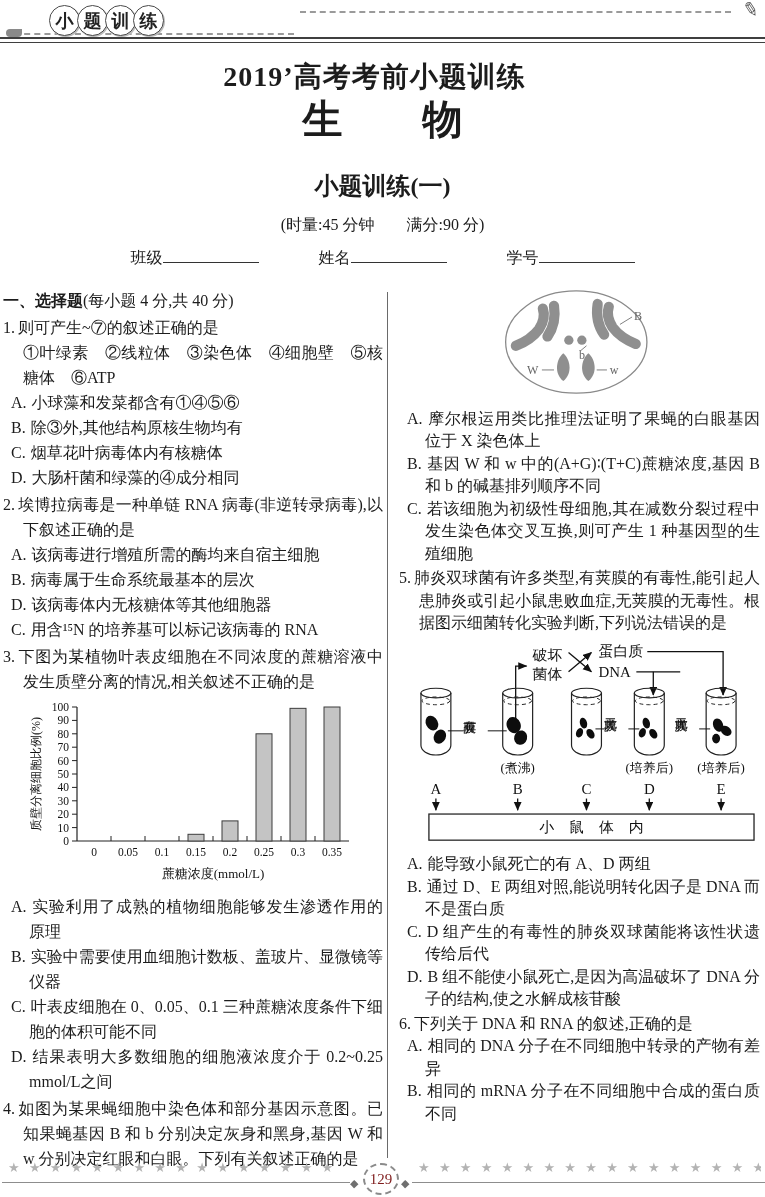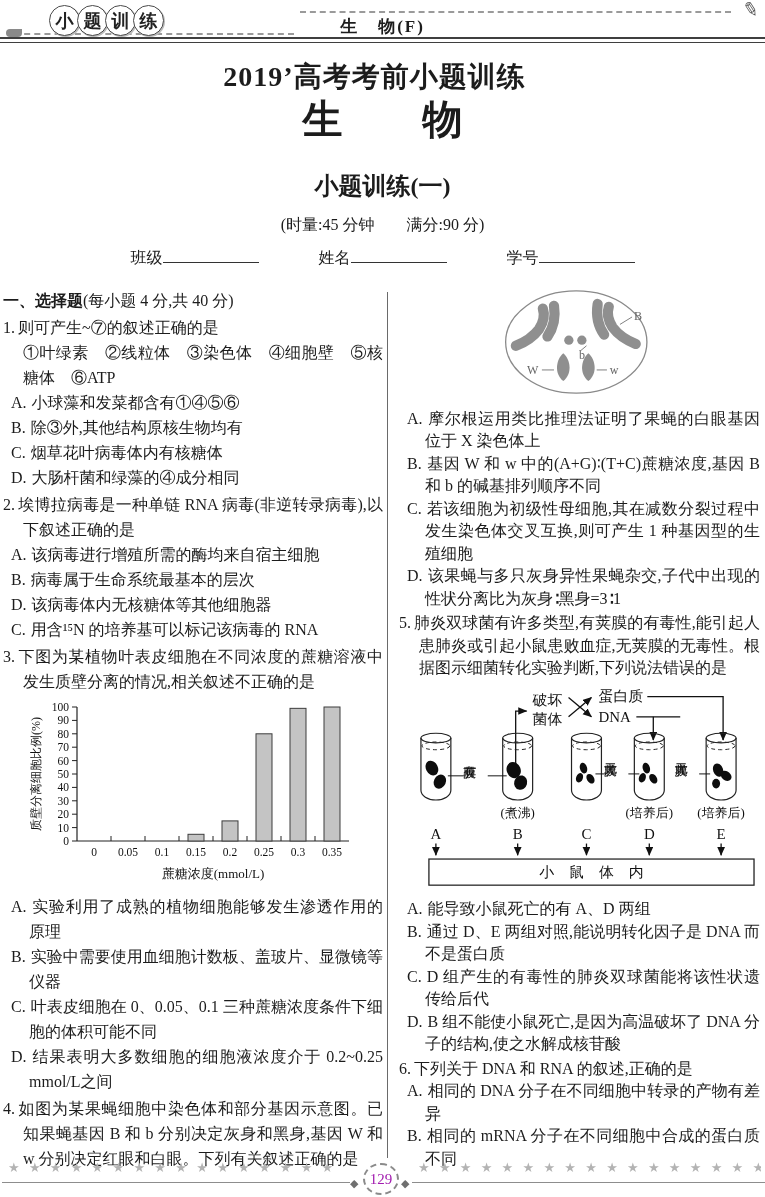--- a/index.html
+++ b/index.html
@@ -52,38 +52,37 @@
   .stars{position:absolute;top:0;font-size:13px;color:#b3b3b3;letter-spacing:3px;white-space:nowrap;overflow:hidden;}
   .stars-l{left:8px;width:332px;}
   .stars-r{left:418px;right:4px;text-align:right;}
   .fline{position:absolute;top:22px;border-top:1.5px solid #8d8d8d;}
   .fline-l{left:2px;width:348px;}
   .fline-r{left:412px;right:0;}
   .fdiamond{position:absolute;top:17px;font-size:11px;color:#6f6f6f;}
   .fd-l{left:350px;}
   .fd-r{left:401px;}
   .pnum-circle{position:absolute;left:363px;top:3px;width:32px;height:28px;border:2px dashed #8a8a8a;
-       border-radius:50%;display:flex;align-items:center;justify-content:center;font-size:15px;color:#a21caf;background:#fff;}
+       border-radius:50%;display:flex;align-items:center;justify-content:center;font-size:15px;color:#7f1d1d;background:#fff;}
 </style>
 </head>
 <body>
 
 <div class="page">
 
   <div class="hdr">
     <div class="hdr-dash-top"></div>
     <div class="hdr-dash-low"></div>
     <div class="pencil-tip"></div>
     <div class="logo">
       <span class="logo-circle">小</span>
       <span class="logo-circle">题</span>
       <span class="logo-circle">训</span>
       <span class="logo-circle">练</span>
     </div>
-    <div class="hdr-subject">生　物(F)</div>
     <div class="pencil">✎</div>
     <div class="rule"></div>
   </div>
 
   <div class="mh1">2019’高考考前小题训练</div>
   <div class="mh2">生　　物</div>
   <div class="mh3">小题训练(一)</div>
   <div class="mh-meta">(时量:45 分钟　　满分:90 分)</div>
   <div class="fields">
     <span class="field"><span>班级</span><span class="blank"></span></span>
@@ -207,21 +206,20 @@
           <text x="28" y="92">W</text>
           <text x="117" y="92">w</text>
         </g>
       </svg>
     </div>
 
     <div class="q">
       <div class="opt"><span class="olabel">A.</span><span>摩尔根运用类比推理法证明了果蝇的白眼基因位于 X 染色体上</span></div>
       <div class="opt"><span class="olabel">B.</span><span>基因 W 和 w 中的(A+G)∶(T+C)蔗糖浓度,基因 B 和 b 的碱基排列顺序不同</span></div>
       <div class="opt"><span class="olabel">C.</span><span>若该细胞为初级性母细胞,其在减数分裂过程中发生染色体交叉互换,则可产生 1 种基因型的生殖细胞</span></div>
-      <div class="opt"><span class="olabel">D.</span><span>该果蝇与多只灰身异性果蝇杂交,子代中出现的性状分离比为灰身∶黑身=3∶1</span></div>
     </div>
 
     <div class="q">
       <div class="stem"><span class="qnum">5.</span><span>肺炎双球菌有许多类型,有荚膜的有毒性,能引起人患肺炎或引起小鼠患败血症,无荚膜的无毒性。根据图示细菌转化实验判断,下列说法错误的是</span></div>
 
       <div class="transform-diagram">
         <svg viewBox="0 0 362 215" width="361" height="208" preserveAspectRatio="none">
           <defs>
             <marker id="ah" markerWidth="8" markerHeight="7" refX="6.5" refY="3" orient="auto">
               <path d="M0,0 L7,3 L0,6 Z" fill="#111"></path>

